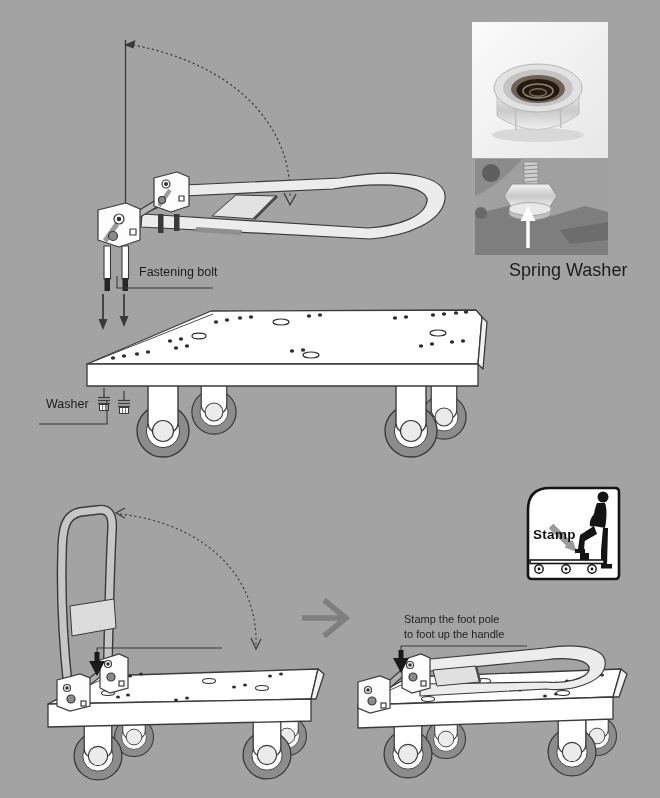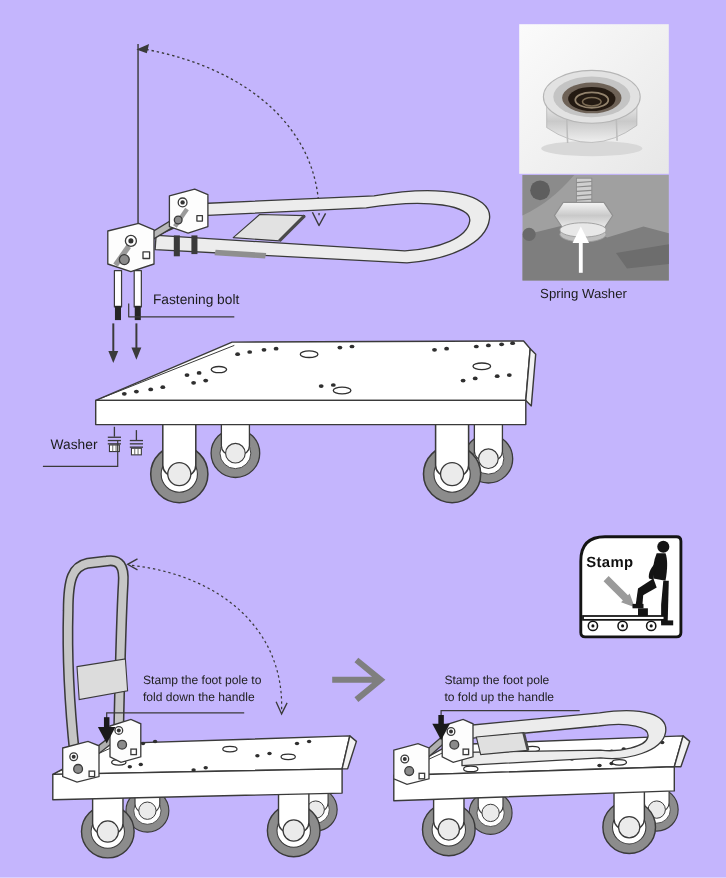--- a/index.html
+++ b/index.html
@@ -1,21 +1,21 @@
 <!DOCTYPE html>
 <html><head>
 <meta charset="utf-8">
 <style>
   html,body{margin:0;padding:0;background:#fff;}
-  .canvas{position:relative;width:660px;height:798px;background:#c4b5fd;overflow:hidden;
+  .canvas{position:relative;width:660px;height:798px;background:#a3a3a3;overflow:hidden;
           font-family:"Liberation Sans", sans-serif;color:#1c1c1c;}
   .canvas svg{position:absolute;left:0;top:0;}
   .lbl{position:absolute;white-space:nowrap;color:#1c1c1c;}
   .caption{position:absolute;font-size:11px;line-height:15px;color:#222;}
-  .stamp-label{position:absolute;font-weight:bold;font-size:13.5px;color:#111;letter-spacing:.3px;}
+  .stamp-label{position:absolute;font-weight:bold;font-size:13.5px;color:#111;letter-spacing:.3px;margin-top:24px;}
 </style>
 </head>
 <body>
 
 <div class="canvas">
 
 <svg width="660" height="798" viewBox="0 0 660 798">
   <defs>
     <linearGradient id="nutbg" x1="0" y1="0" x2="1" y2="1">
       <stop offset="0" stop-color="#fbfbfb"></stop>
@@ -331,27 +331,23 @@
         <circle cx="539" cy="569" r="1.4"></circle>
             <circle cx="566" cy="569" r="1.4"></circle>
             <circle cx="592" cy="569" r="1.4"></circle>
       </g>
     </g>
   </g>
 </svg>
 
 <div class="lbl" style="left:139px;top:265px;font-size:12.5px">Fastening bolt</div>
 <div class="lbl" style="left:46px;top:397px;font-size:12.5px">Washer</div>
-<div class="lbl" style="left:491px;top:260px;font-size:12px">Spring Washer</div>
-
-<div class="caption" style="left:130px;top:612px">
-  <div>Stamp the foot pole to</div>
-  <div>fold down the handle</div>
-</div>
+<div class="lbl" style="left:509px;top:260px;font-size:18px">Spring Washer</div>
+
 
 <div class="caption" style="left:404px;top:612px;width:116px;text-align:left">
   <div>Stamp the foot pole</div>
-  <div>to fold up the handle</div>
+  <div>to foot up the handle</div>
 </div>
 
 <div class="stamp-label" style="left:533px;top:503px">Stamp</div>
 
 </div>
 
 </body></html>

